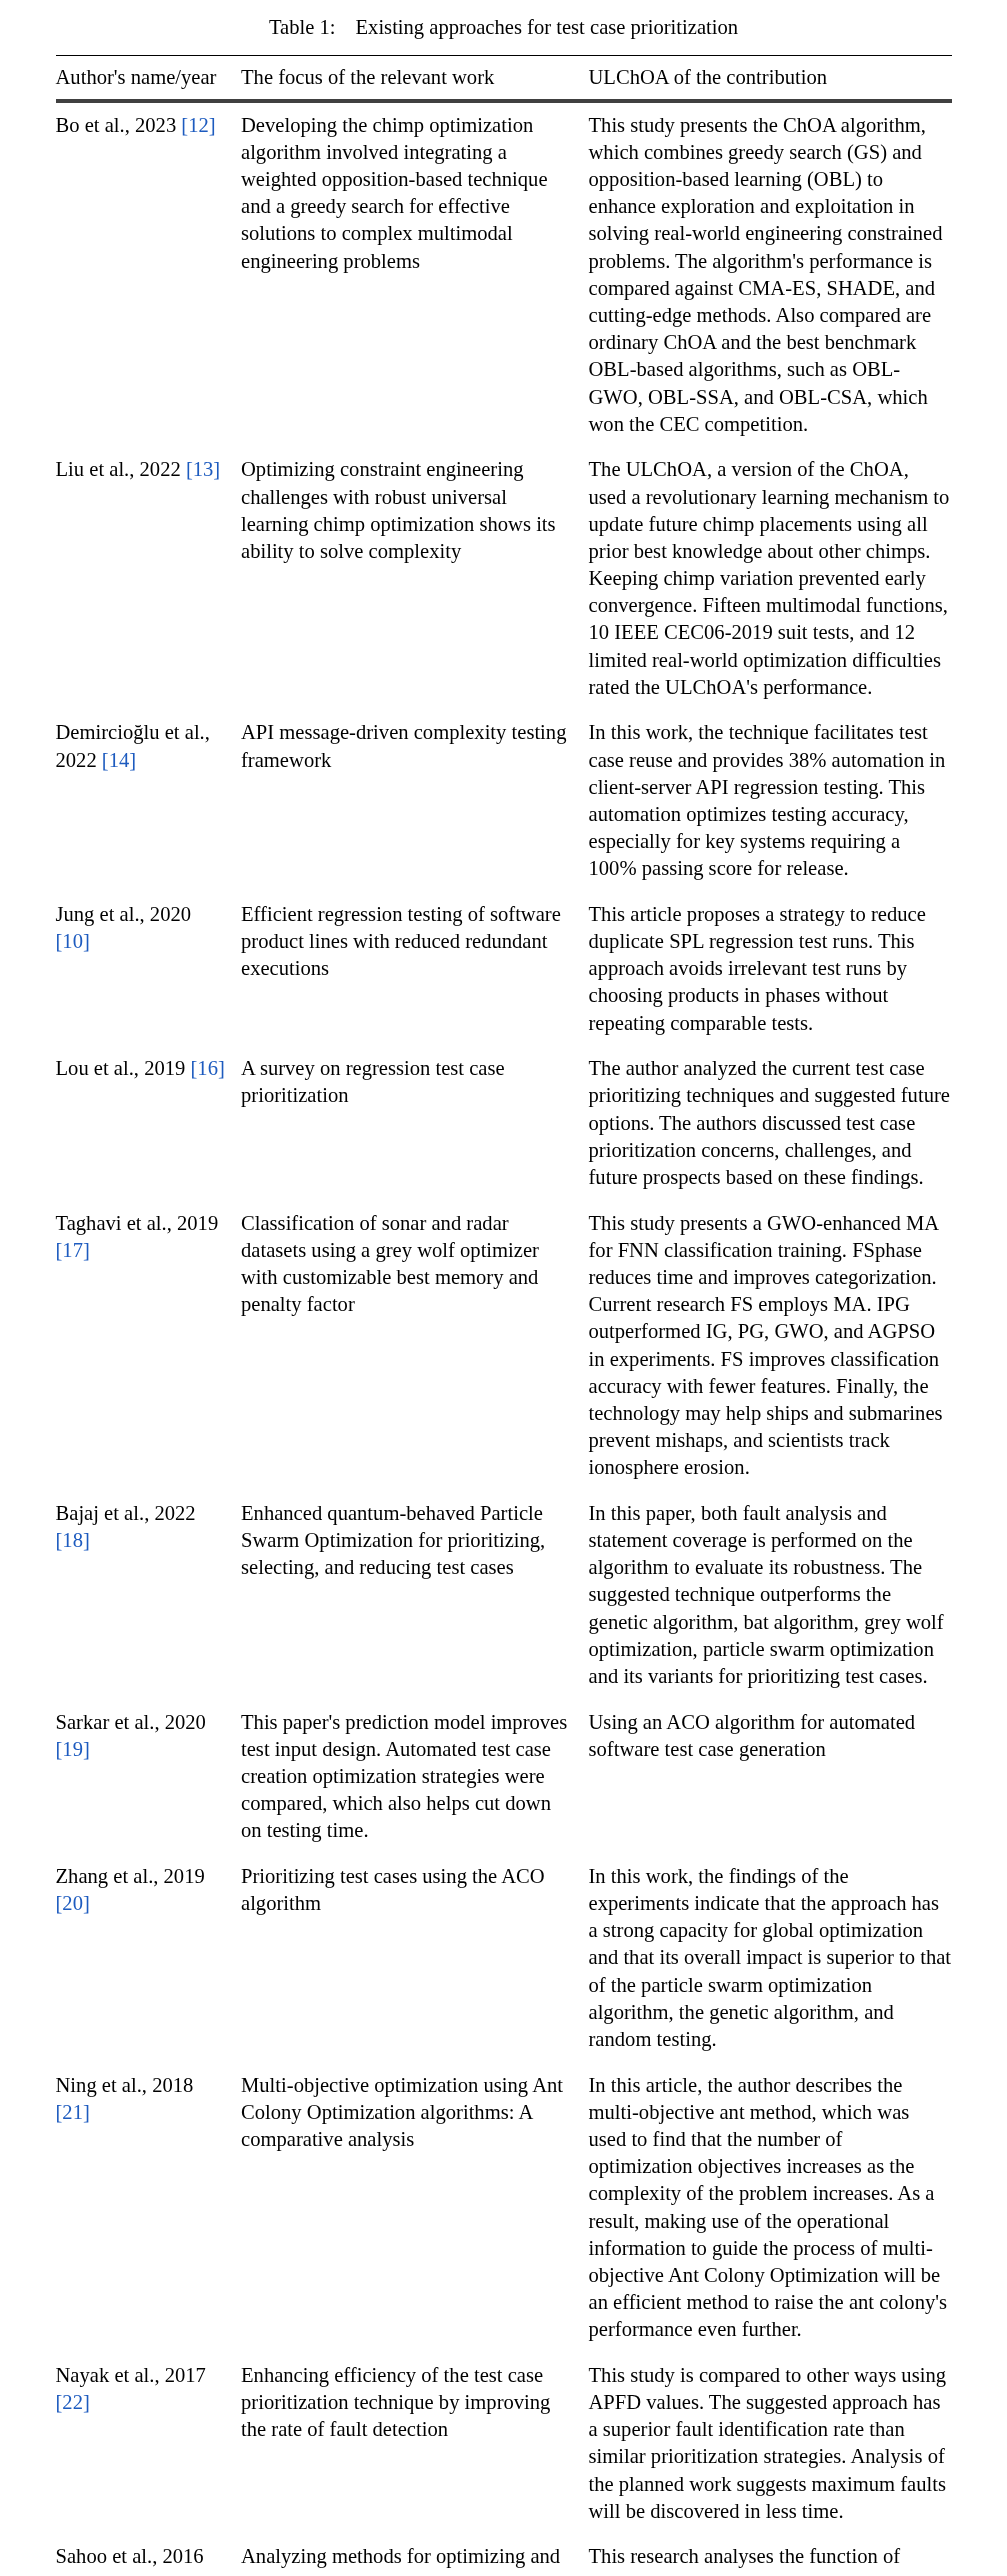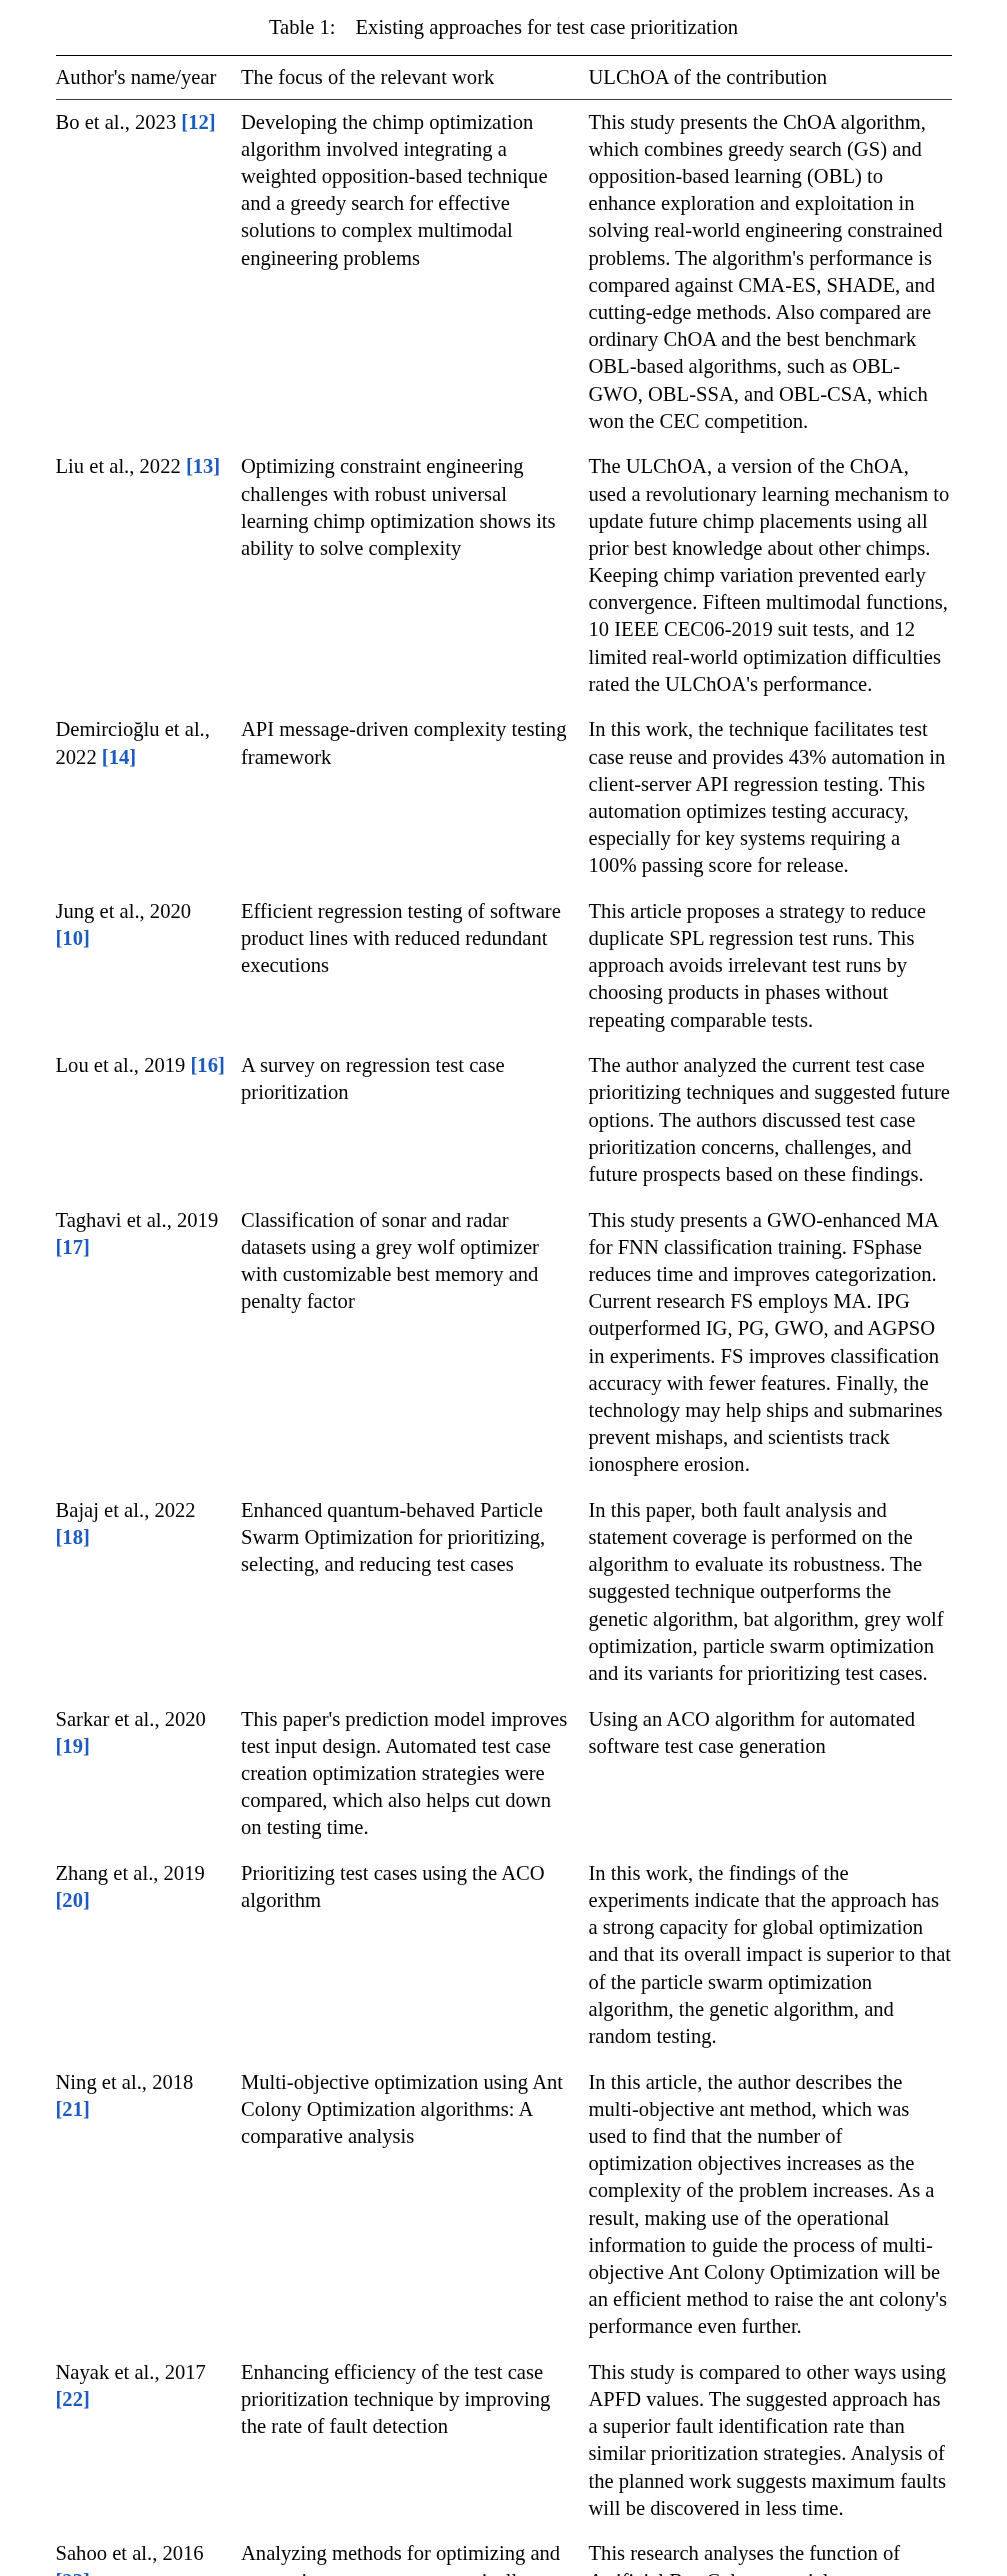--- a/index.html
+++ b/index.html
@@ -27,36 +27,35 @@
   }
   .table {
     border-top: 1.5px solid #000000;
     border-bottom: 1.5px solid #000000;
   }
   .thead {
     display: grid;
     grid-template-columns: 170px 332px 1fr;
     column-gap: 15.5px;
     padding: 8.2px 0 7.2px 0;
-    border-bottom: 1px solid #404040;
+    border-bottom: 4px solid #404040;
   }
   .tbody { padding-top: 9.3px; }
   .trow {
     display: grid;
     grid-template-columns: 170px 332px 1fr;
     column-gap: 15.5px;
     padding-bottom: 18.5px;
   }
   .trow:last-child { padding-bottom: 9.3px; }
   .cell { text-align: left; }
   .ref {
     color: var(--citation-color, #1d5bbf);
     text-decoration: none;
     cursor: pointer;
-    font-weight: bold;
   }
 </style>
 </head>
 <body>
 
 <div class="page">
 
   <div class="caption">
     <span class="caption-label">Table 1:</span><span class="caption-text">Existing approaches for test case prioritization</span>
   </div>
@@ -85,21 +84,21 @@
     <div class="cell">Optimizing constraint engineering challenges with robust universal learning chimp optimization shows its ability to solve complexity</div>
     <div class="cell">The ULChOA, a version of the ChOA, used a revolutionary learning mechanism to update future chimp placements using all prior best knowledge about other chimps. Keeping chimp variation prevented early convergence. Fifteen multimodal functions, 10 IEEE CEC06-2019 suit tests, and 12 limited real-world optimization difficulties rated the ULChOA's performance.</div>
   </div>
 
   <div class="trow">
     <div class="cell">
       <span>Demircioğlu et al., 2022</span>
       <a class="ref">[14]</a>
     </div>
     <div class="cell">API message-driven complexity testing framework</div>
-    <div class="cell">In this work, the technique facilitates test case reuse and provides 43% automation in client-server API regression testing. This automation optimizes testing accuracy, especially for key systems requiring a 100% passing score for release.</div>
+    <div class="cell">In this work, the technique facilitates test case reuse and provides 38% automation in client-server API regression testing. This automation optimizes testing accuracy, especially for key systems requiring a 100% passing score for release.</div>
   </div>
 
   <div class="trow">
     <div class="cell">
       <span>Jung et al., 2020</span>
       <a class="ref">[10]</a>
     </div>
     <div class="cell">Efficient regression testing of software product lines with reduced redundant executions</div>
     <div class="cell">This article proposes a strategy to reduce duplicate SPL regression test runs. This approach avoids irrelevant test runs by choosing products in phases without repeating comparable tests.</div>
   </div>

